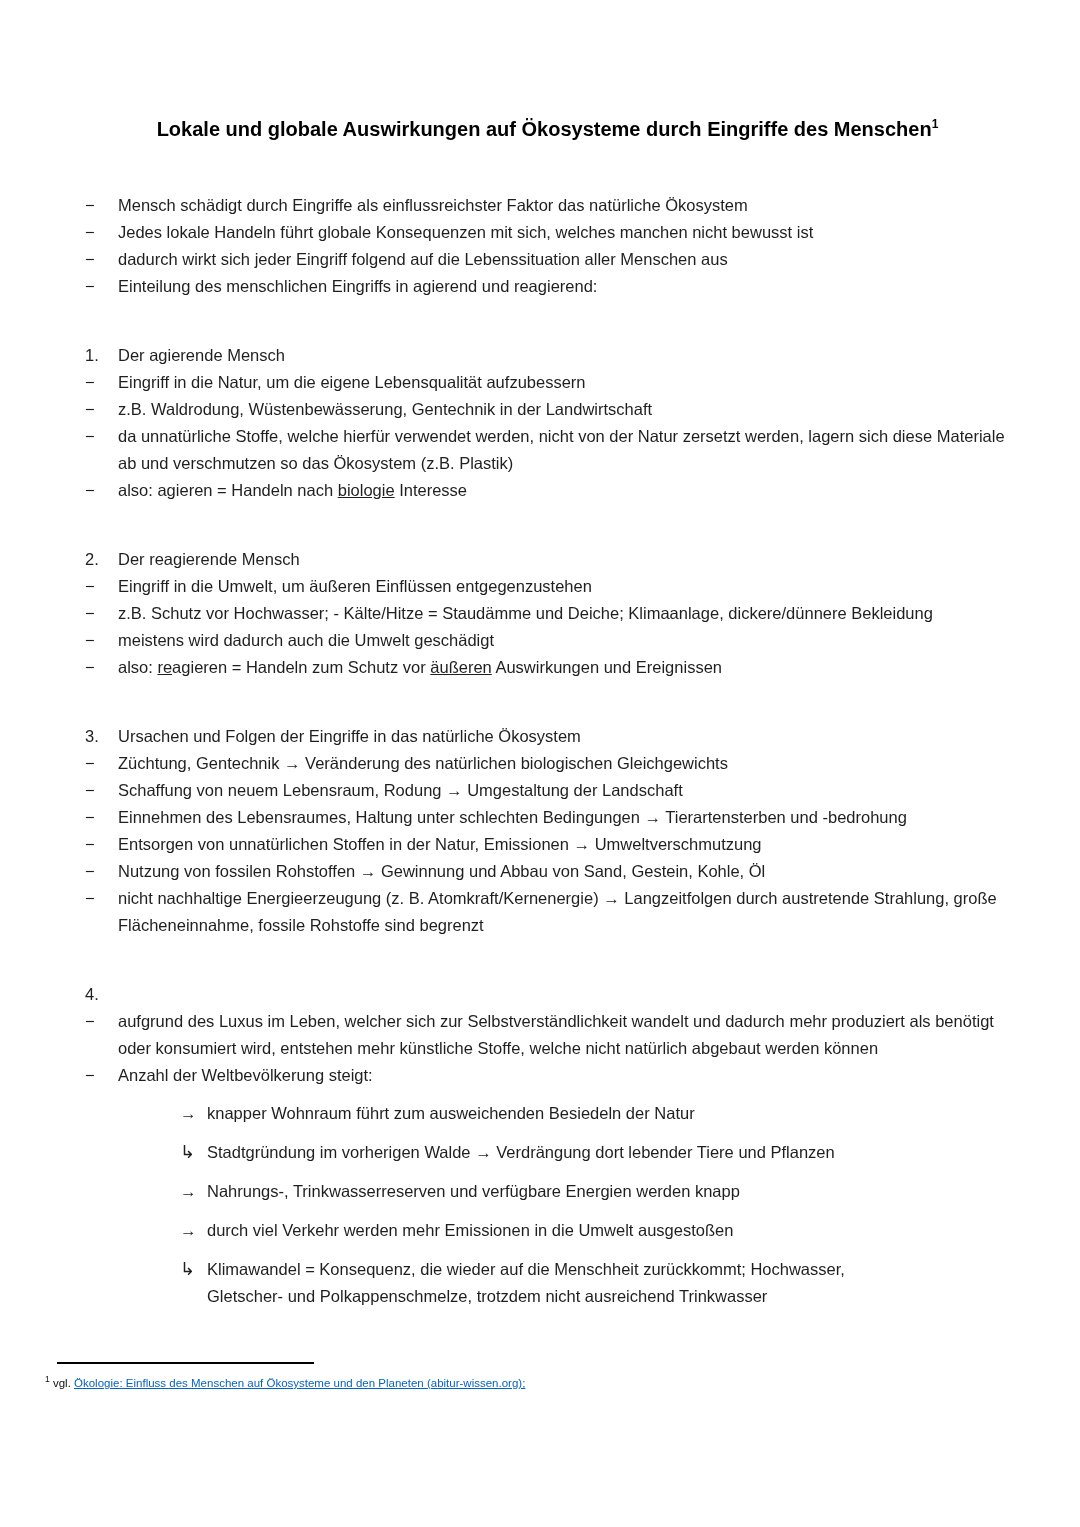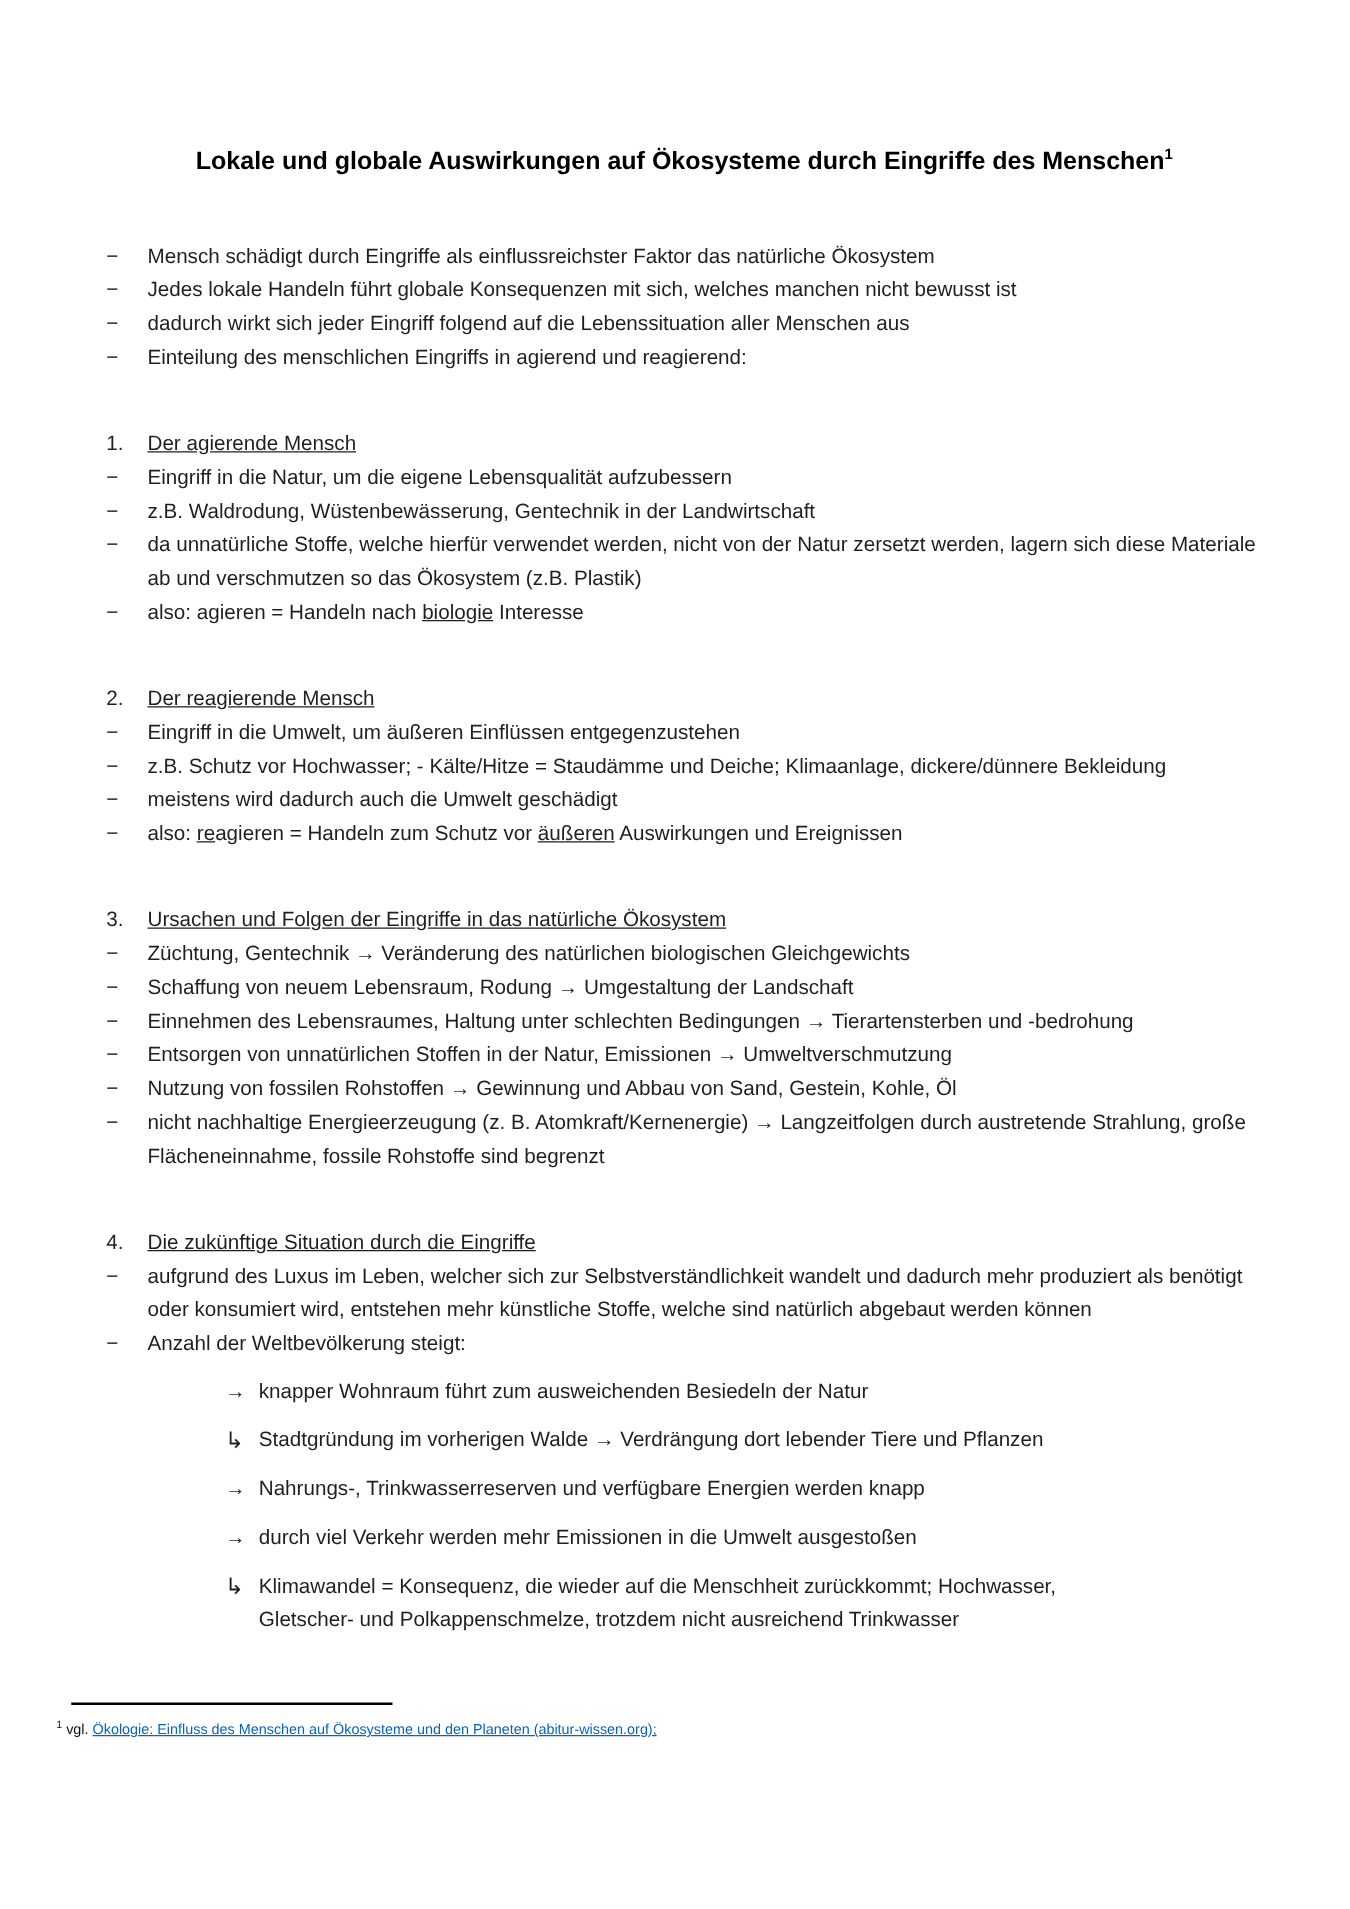--- a/index.html
+++ b/index.html
@@ -25,21 +25,21 @@
     font-weight: 700;
     color: #000;
   }
   .title sup { font-size: 12px; line-height: 0; }
   .intro { margin-top: 50px; }
   .b { display: flex; }
   .m { flex: 0 0 33px; }
   .t { flex: 1 1 auto; }
   .sec { margin-top: 42px; }
   .h { display: flex; }
-  .ht { text-decoration: underline; }
+  .ht { }
   .u { text-decoration: underline; }
   .bold { font-weight: 400; }
   .subs { margin-left: 95px; }
   .sub { display: flex; margin-top: 12px; }
   .sub.first { margin-top: 11px; }
   .sm { flex: 0 0 27px; }
   .hook { font-size: 18px; }
   .wrap .t { max-width: 712px; }
   .footnote {
     position: absolute;
@@ -159,25 +159,24 @@
     </div>
     <div class="b">
       <span class="m">−</span>
       <span class="t"><span>nicht nachhaltige Energieerzeugung (z. B. </span><span class="bold">Atomkraft/Kernenergie</span><span>) → Langzeitfolgen durch austretende Strahlung, große Flächeneinnahme, fossile Rohstoffe sind begrenzt</span></span>
     </div>
   </section>
 
   <section class="sec">
     <div class="h">
       <span class="m">4.</span>
-      <span class="ht">Die zukünftige Situation durch die Eingriffe</span>
-    </div>
-    <div class="b">
-      <span class="m">−</span>
-      <span class="t">aufgrund des Luxus im Leben, welcher sich zur Selbstverständlichkeit wandelt und dadurch mehr produziert als benötigt oder konsumiert wird, entstehen mehr künstliche Stoffe, welche sind natürlich abgebaut werden können</span>
+    </div>
+    <div class="b">
+      <span class="m">−</span>
+      <span class="t">aufgrund des Luxus im Leben, welcher sich zur Selbstverständlichkeit wandelt und dadurch mehr produziert als benötigt oder konsumiert wird, entstehen mehr künstliche Stoffe, welche nicht natürlich abgebaut werden können</span>
     </div>
     <div class="b">
       <span class="m">−</span>
       <span class="t">Anzahl der Weltbevölkerung steigt:</span>
     </div>
 
     <div class="subs">
       <div class="sub first">
         <span class="sm">→</span>
         <span class="t">knapper Wohnraum führt zum ausweichenden Besiedeln der Natur</span>

